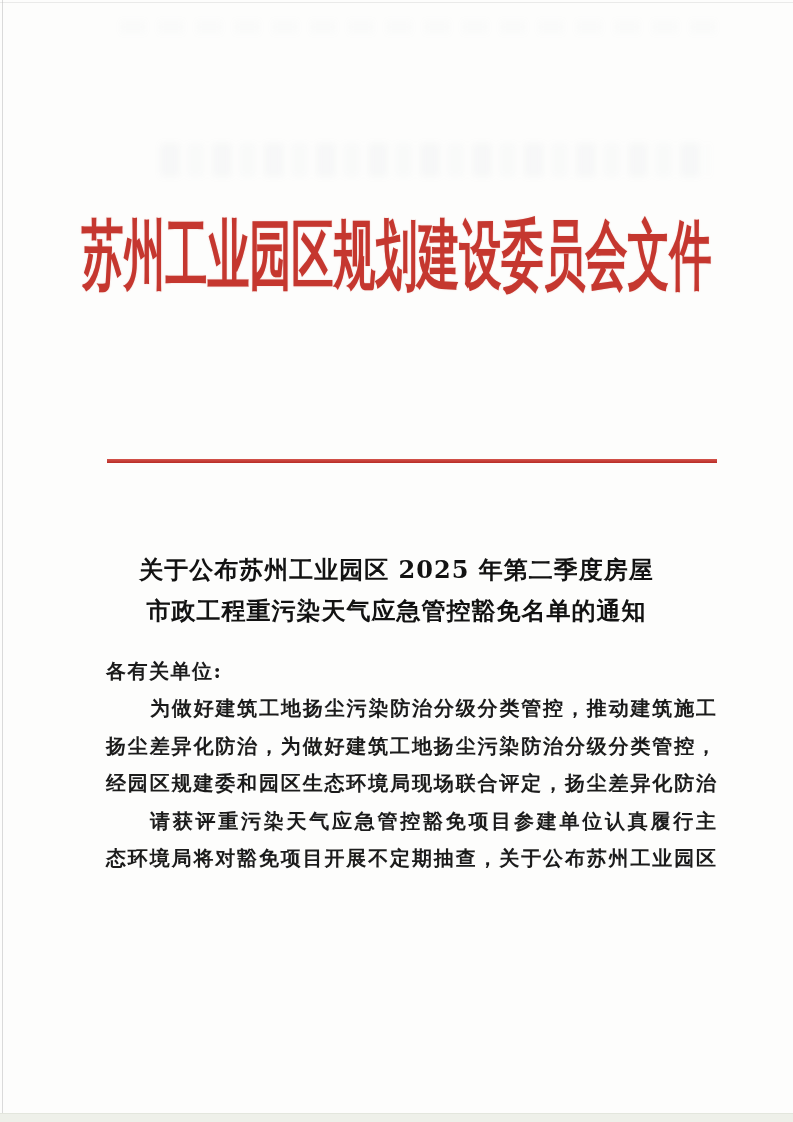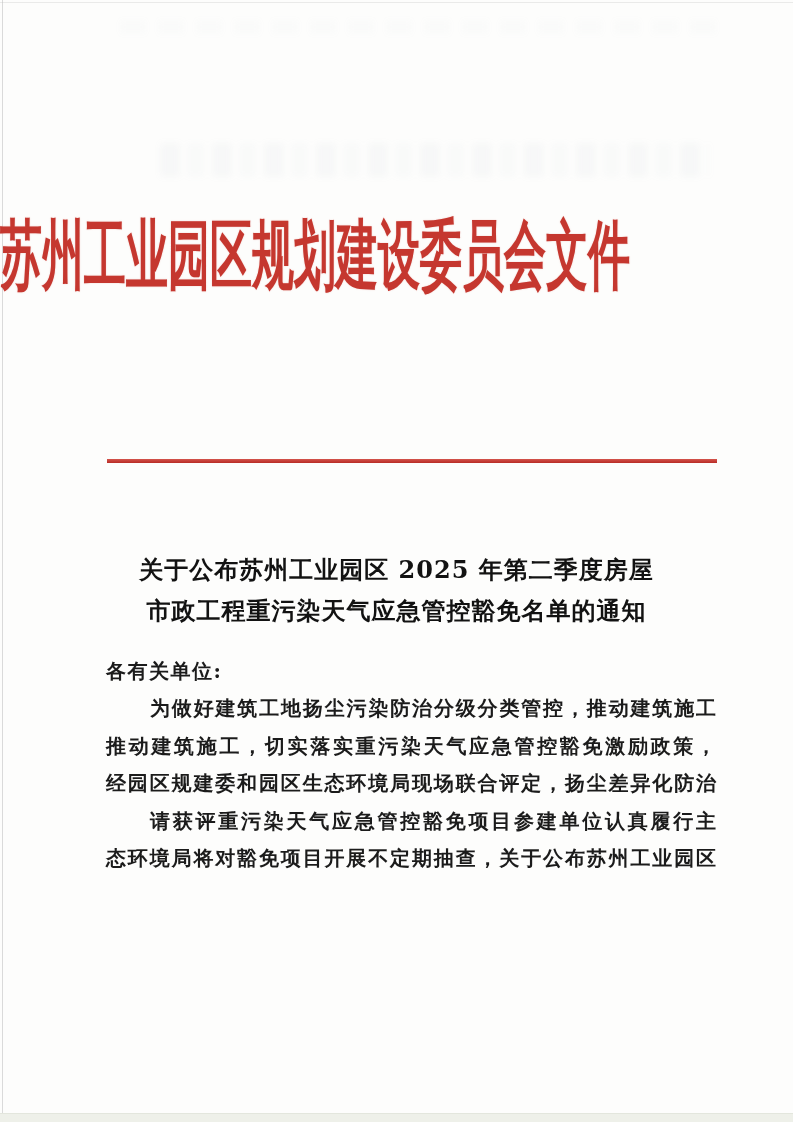--- a/index.html
+++ b/index.html
@@ -39,21 +39,21 @@
   .bleed2{
     position:absolute;top:20px;left:120px;width:600px;height:14px;
     background:repeating-linear-gradient(90deg,
       rgba(160,170,185,.06) 0 26px, rgba(0,0,0,0) 26px 38px);
     filter:blur(3px);
     opacity:.5;
   }
   
   .org-header{
     position:absolute;top:200px;left:0;width:100%;height:112px;
-    display:flex;align-items:center;
+    display:flex;align-items:center;justify-content:center;
   }
   .org-header span{
     display:inline-block;
     font-size:42px;
     font-weight:bold;
     color:#c5372f;
     letter-spacing:0px;
     white-space:nowrap;
     transform:scaleY(1.80);
     text-shadow:0 0 1px rgba(197,55,47,.35);
@@ -111,21 +111,21 @@
 
   <div class="doc-title">
     <div>关于公布苏州工业园区 2025 年第二季度房屋</div>
     <div>市政工程重污染天气应急管控豁免名单的通知</div>
   </div>
 
   <div class="body-text">
     <div class="bline pl">各有关单位:</div>
 
     <div class="bline jl ind">为做好建筑工地扬尘污染防治分级分类管控，推动建筑施工</div>
-    <div class="bline jl">推动建筑施工，切实落实重污染天气应急管控豁免激励政策，</div>
+    <div class="bline jl">扬尘差异化防治，为做好建筑工地扬尘污染防治分级分类管控，</div>
     <div class="bline jl">经园区规建委和园区生态环境局现场联合评定，扬尘差异化防治</div>
 
     <div class="bline jl ind">请获评重污染天气应急管控豁免项目参建单位认真履行主</div>
     <div class="bline jl">态环境局将对豁免项目开展不定期抽查，关于公布苏州工业园区</div>
   </div>
 
   <div class="edge-bottom"></div>
 </div>
 
 </body></html>

